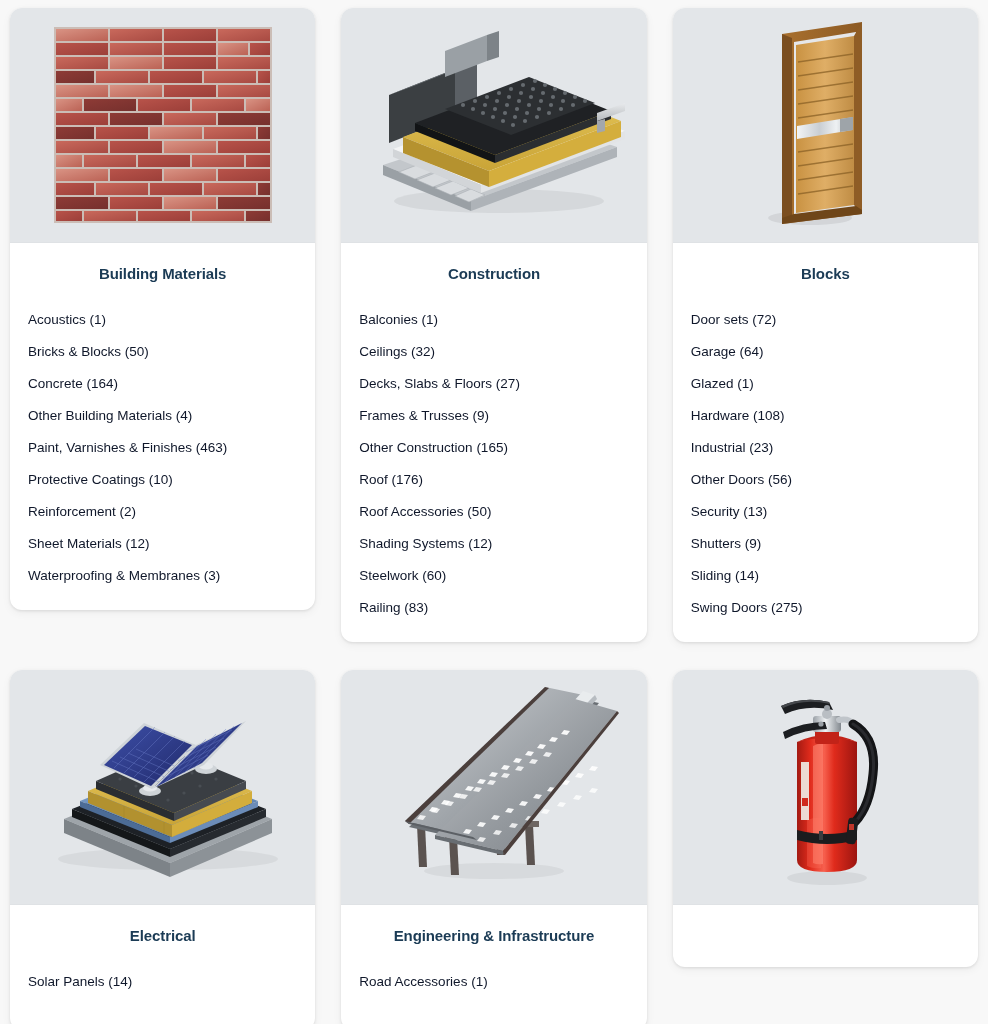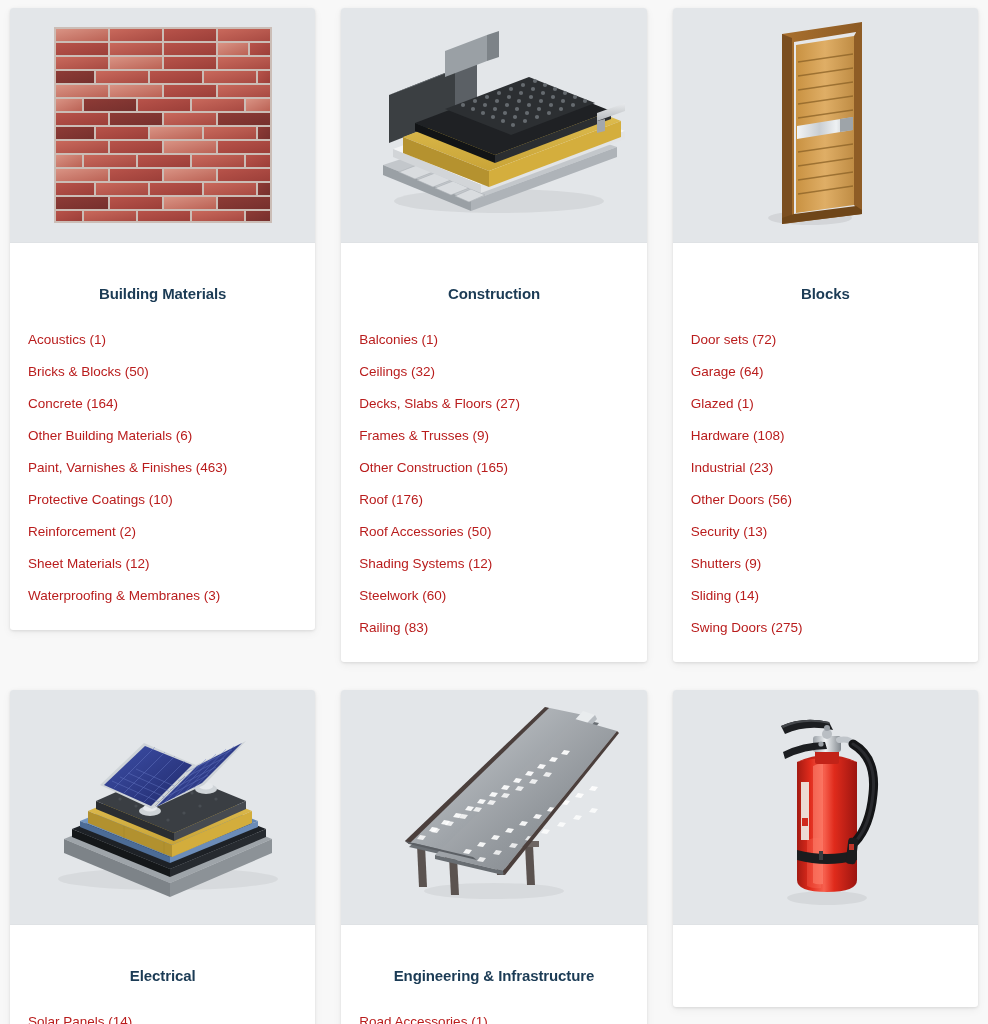--- a/index.html
+++ b/index.html
@@ -18,27 +18,26 @@
     padding: 8px 10px 0 10px;
     display: grid;
     grid-template-columns: repeat(3, 1fr);
     column-gap: 26px;
     row-gap: 28px;
     align-content: start;
   }
 
   .card {
     background: #ffffff;
-    border-radius: 3px;
+    border-radius: 12px;
     box-shadow: 0 1px 3px rgba(0,0,0,0.10), 0 3px 10px rgba(0,0,0,0.05);
     overflow: hidden;
     display: flex;
     flex-direction: column;
     align-self: start;
-    gap: 20px;
   }
 
   
   .thumb {
     height: 235px;
     background: #e3e6e9;
     position: relative;
     overflow: hidden;
     display: flex;
     align-items: center;
@@ -62,21 +61,21 @@
   }
 
   .cat-list { list-style: none; }
 
   .cat-list li { margin-bottom: 14px; }
   .cat-list li:last-child { margin-bottom: 0; }
 
   .cat-link {
     display: inline-block;
     font-size: 13.5px;
-    color: #b91c1c;
+    color: #0f172a;
     text-decoration: none;
     line-height: 16px;
     cursor: pointer;
   }
 
   
   .card.short .card-body { padding-bottom: 40px; }
 </style>
 </head>
 <body>
@@ -185,21 +184,21 @@
           <rect x="192" y="184" width="24" height="10" fill="url(#bk4)"></rect>
         </g>
       </svg>
     </div>
     <div class="card-body">
       <div class="card-title">Building Materials</div>
       <ul class="cat-list">
         <li><a class="cat-link" href="#">Acoustics (1)</a></li>
         <li><a class="cat-link" href="#">Bricks &amp; Blocks (50)</a></li>
         <li><a class="cat-link" href="#">Concrete (164)</a></li>
-        <li><a class="cat-link" href="#">Other Building Materials (6)</a></li>
+        <li><a class="cat-link" href="#">Other Building Materials (4)</a></li>
         <li><a class="cat-link" href="#">Paint, Varnishes &amp; Finishes (463)</a></li>
         <li><a class="cat-link" href="#">Protective Coatings (10)</a></li>
         <li><a class="cat-link" href="#">Reinforcement (2)</a></li>
         <li><a class="cat-link" href="#">Sheet Materials (12)</a></li>
         <li><a class="cat-link" href="#">Waterproofing &amp; Membranes (3)</a></li>
       </ul>
     </div>
   </div>
 
   <div class="card">

